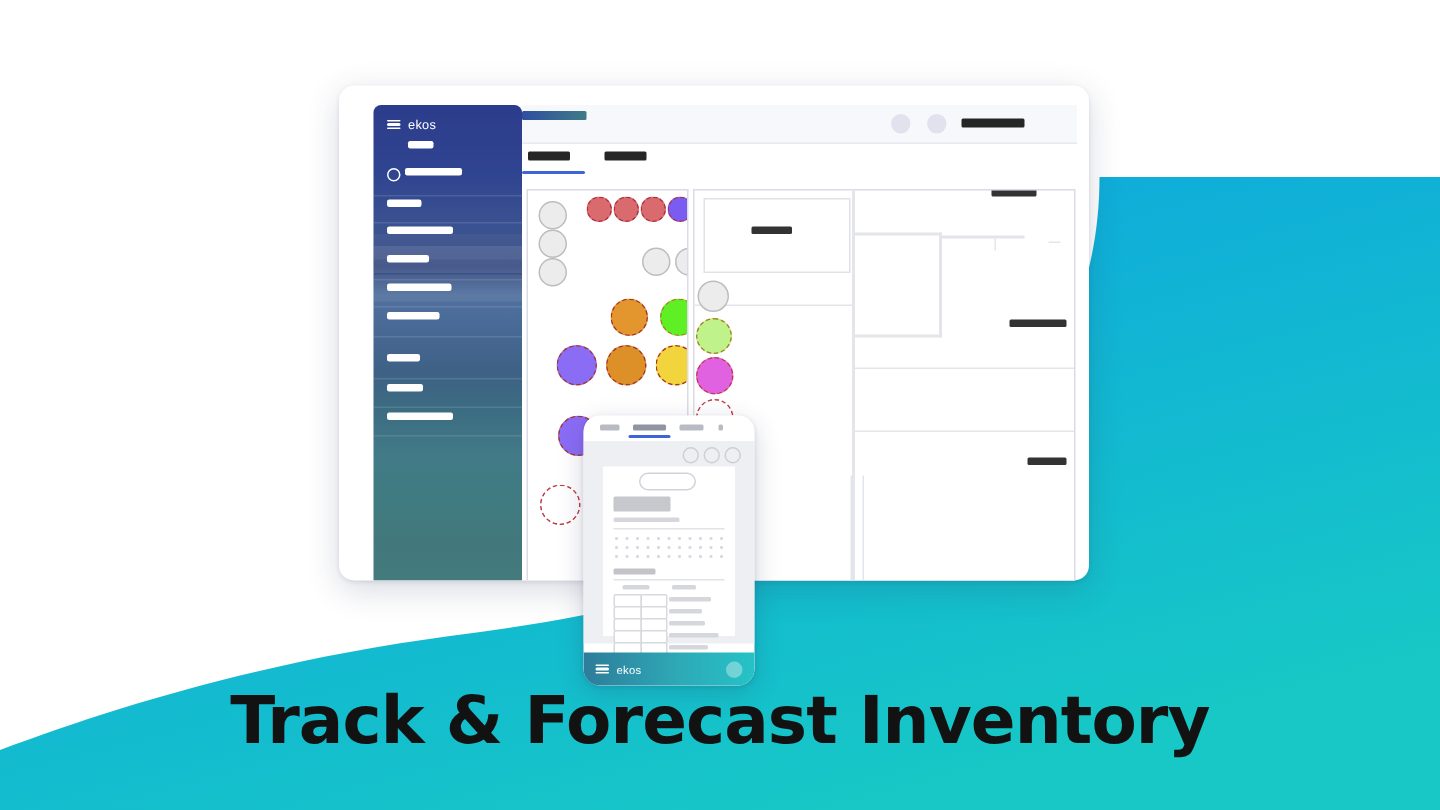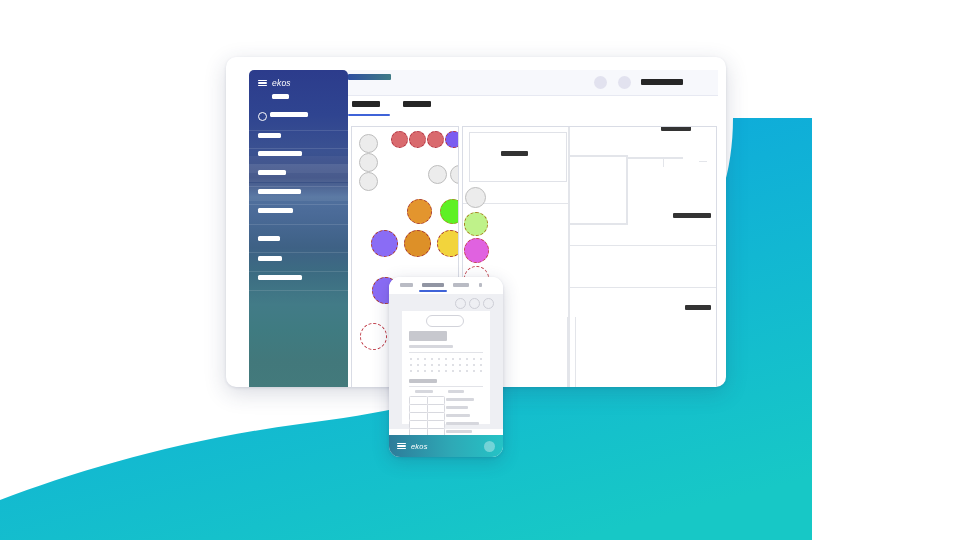--- a/index.html
+++ b/index.html
@@ -1,21 +1,21 @@
 <!DOCTYPE html>
 <html><head>
 <meta charset="utf-8">
 <style>
   html,body{margin:0;padding:0;}
   body{
     width:960px;height:540px;overflow:hidden;position:relative;
     background:#ffffff;
     font-family:"Liberation Sans", sans-serif;
   }
-  .stage{position:absolute;inset:0;width:812px;height:540px;overflow:hidden;font-style:italic;}
+  .stage{position:absolute;inset:0;width:960px;height:540px;overflow:hidden;}
 
   
   .bg-wave{position:absolute;left:0;top:0;width:960px;height:540px;}
 
   
   .browser{
     position:absolute;left:226px;top:57px;width:500px;height:330px;
     background:#ffffff;border-radius:10px;
     box-shadow:0 6px 22px rgba(40,50,90,.18), 0 1px 3px rgba(40,50,90,.12);
     overflow:hidden;
@@ -325,14 +325,15 @@
       <span class="burger">
           <i></i>
           <i></i>
           <i></i>
         </span>
       <span class="ph-foot-text">ekos</span>
       <span class="ph-foot-circle"></span>
     </div>
   </div>
 
+  <div class="headline">Track &amp; Forecast Inventory</div>
 
 </div>
 
 </body></html>

